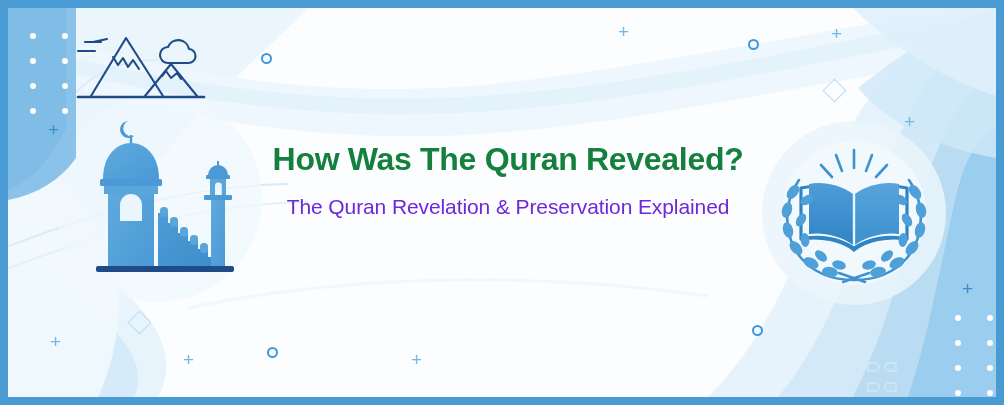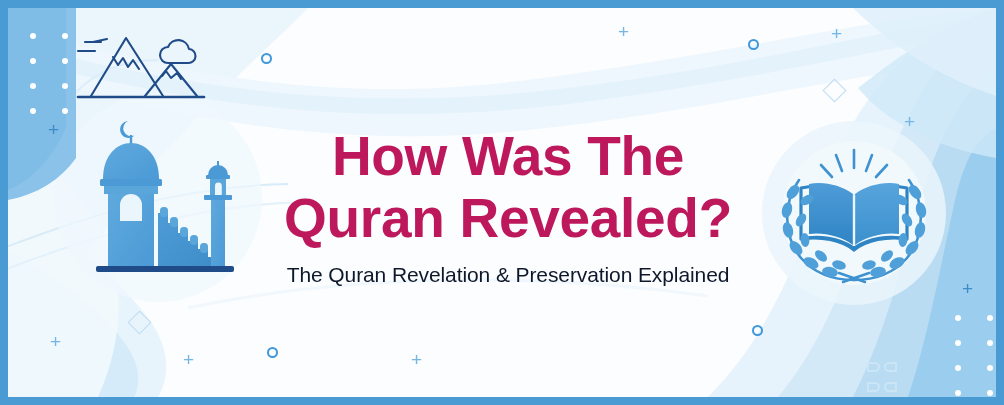--- a/index.html
+++ b/index.html
@@ -42,29 +42,29 @@
   }
   
   #text-block {
     position: absolute;
     left: 245px;
     top: 118px;
     width: 510px;
     text-align: center;
   }
   #headline {
-    color: #be185d;
-    font-size: 55px;
+    color: #15803d;
+    font-size: 32px;
     font-weight: bold;
     line-height: 1.12;
     letter-spacing: -0.3px;
-    margin: 0;
+    margin: 16px;
   }
   #subhead {
-    color: #0f172a;
+    color: #6d28d9;
     font-size: 21px;
     font-weight: normal;
     line-height: 1.25;
     margin: 13px 0 0 0;
     letter-spacing: -0.1px;
   }
   
   #mountain-illustration {
     position: absolute;
     left: 65px;

